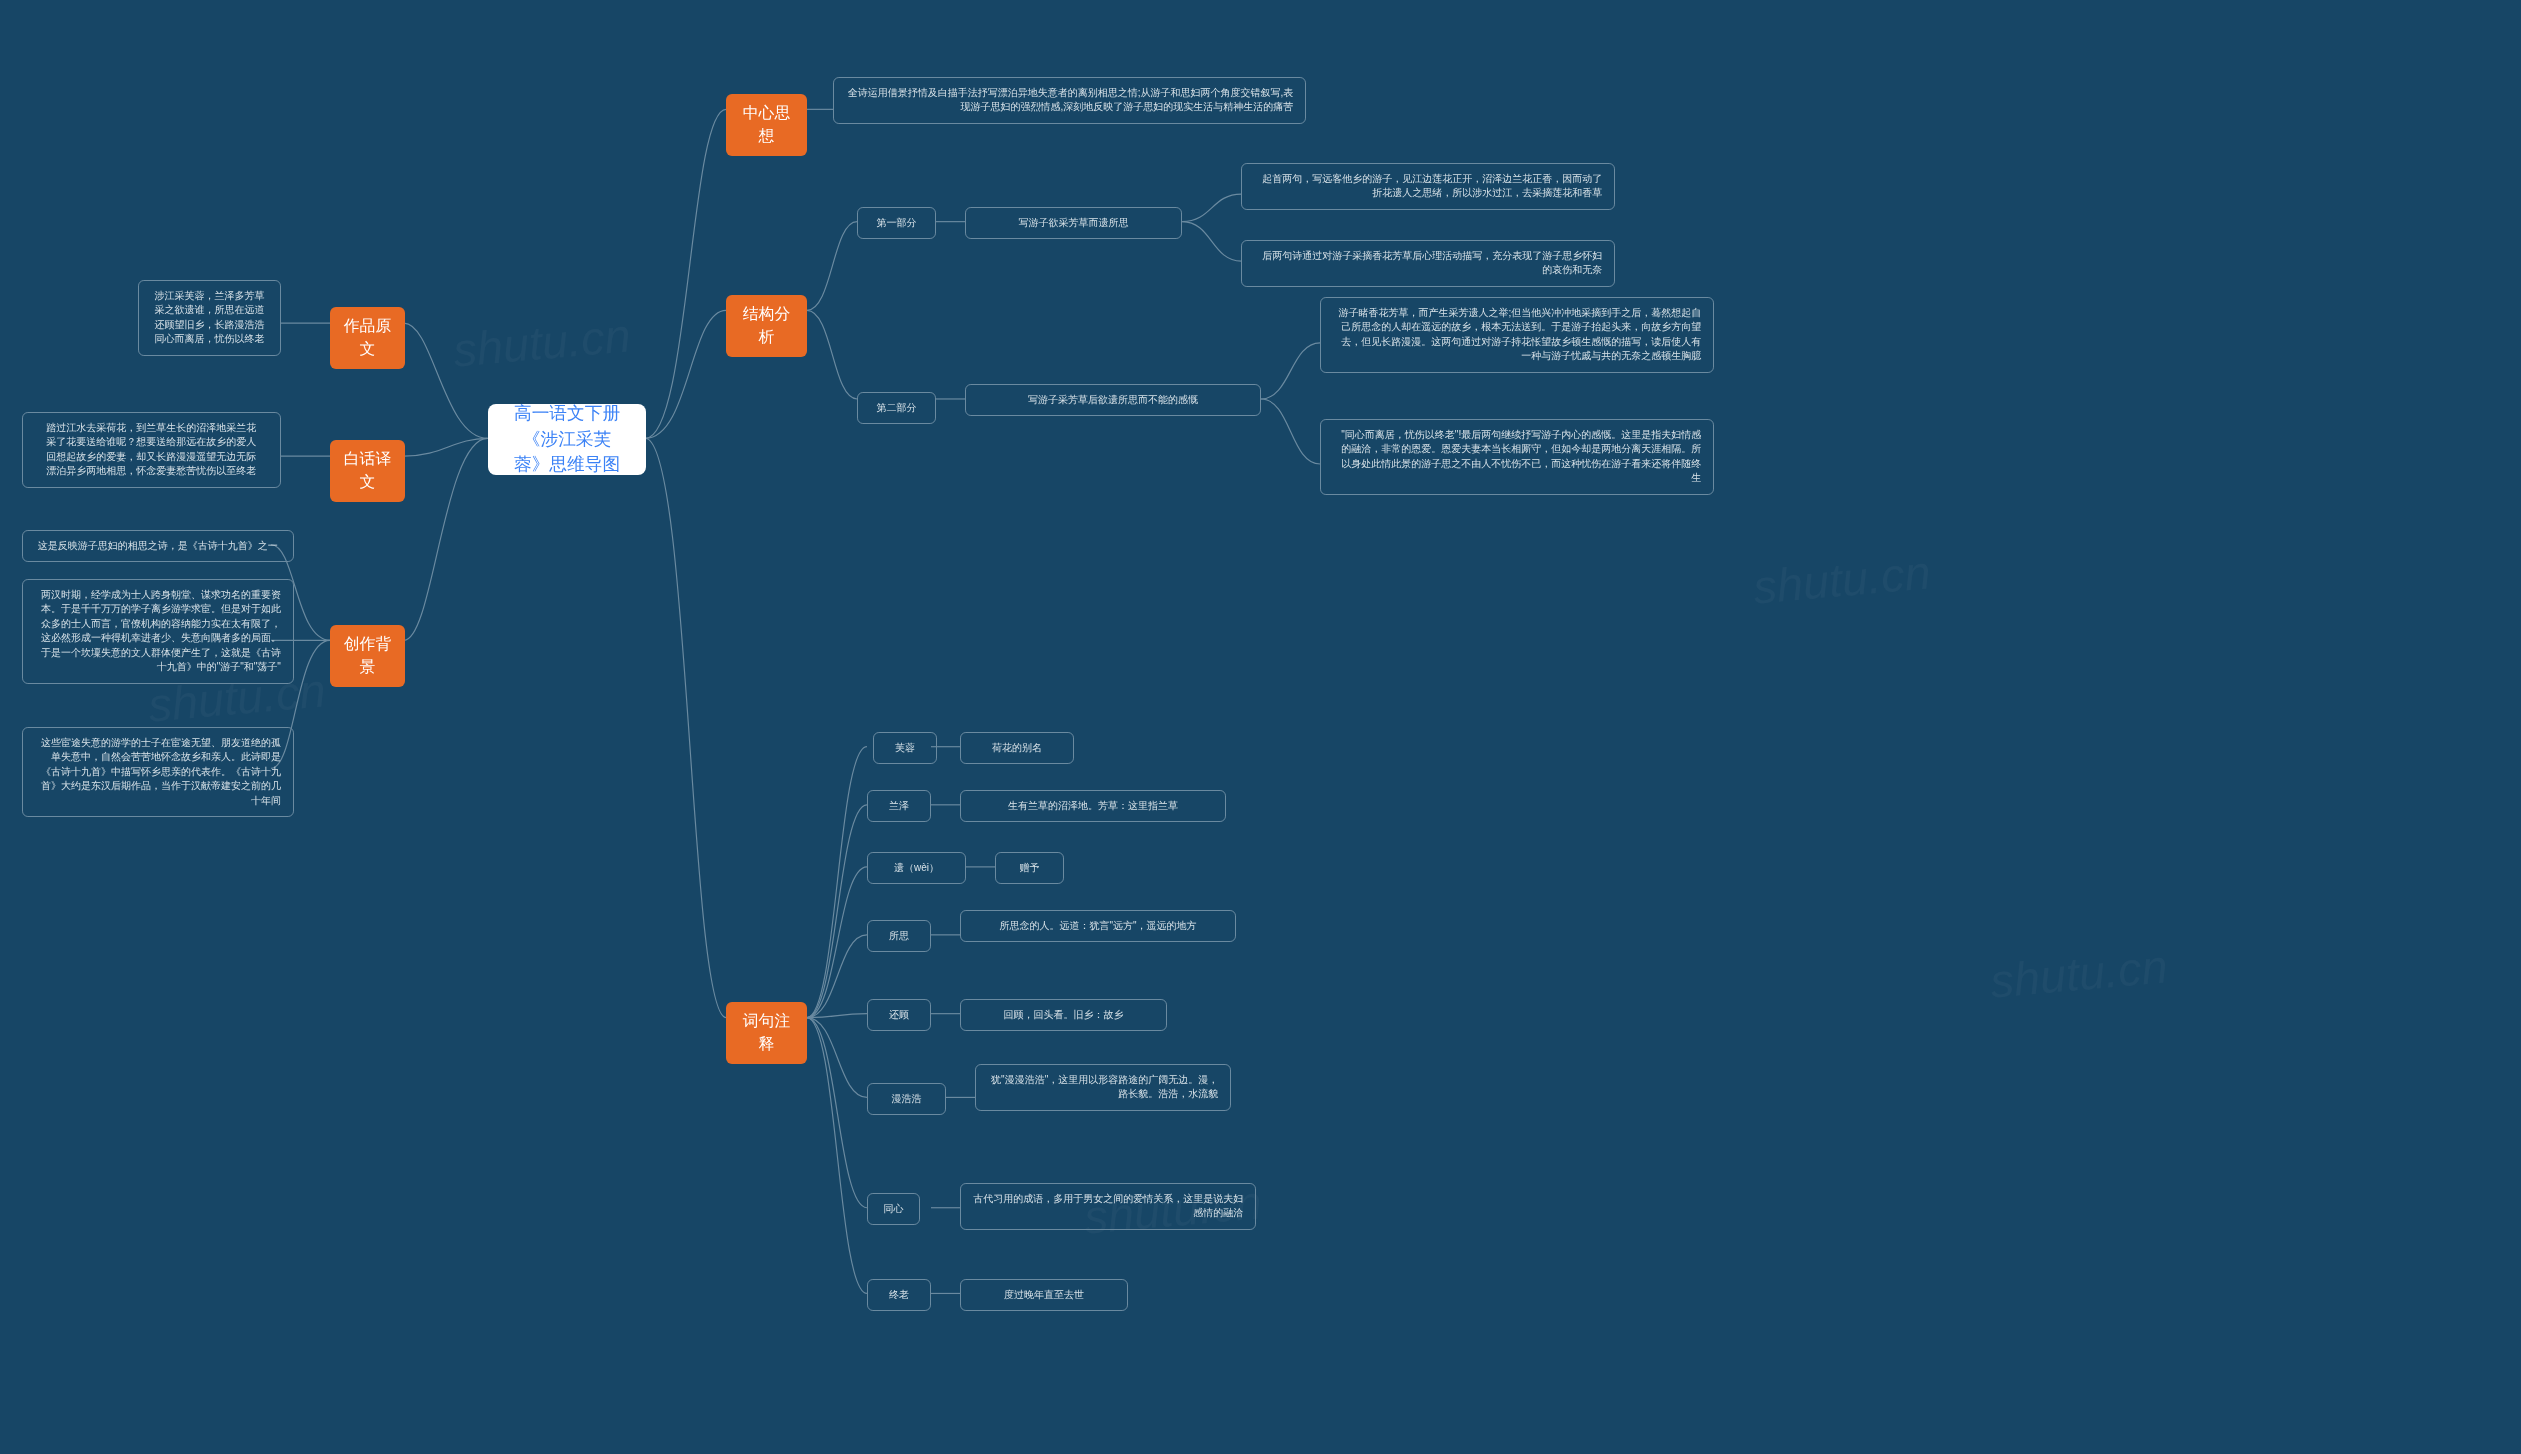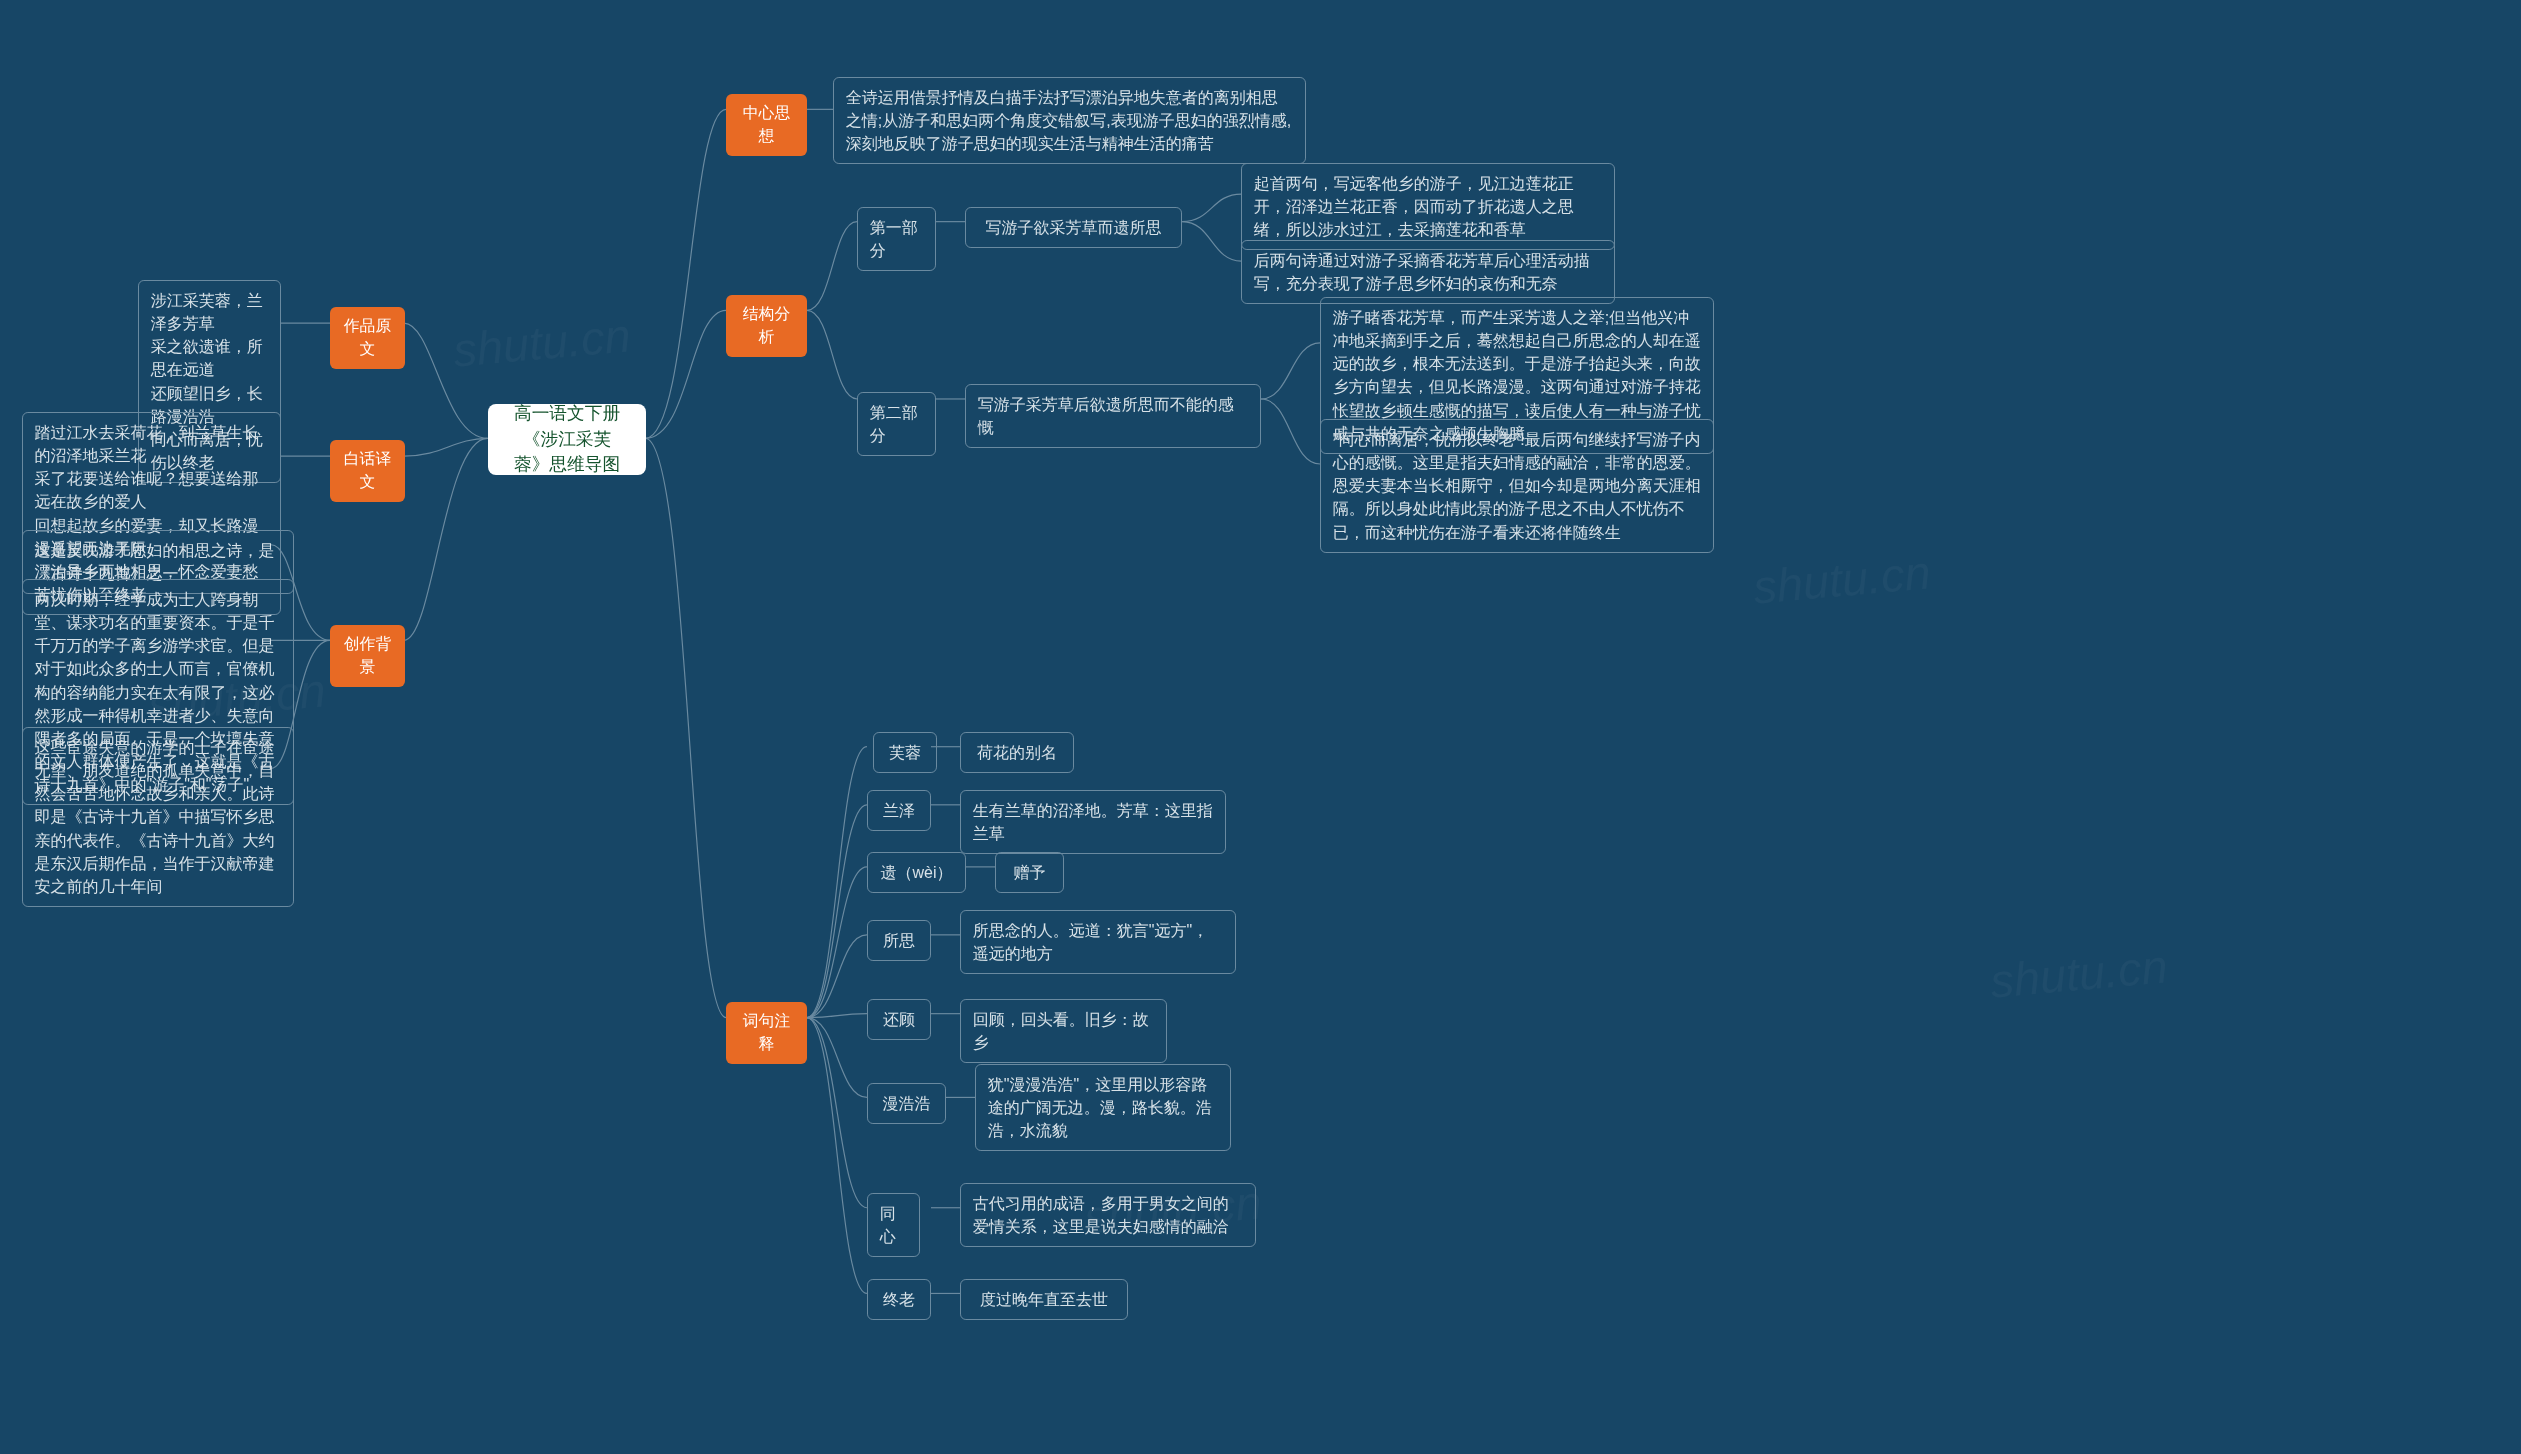--- a/index.html
+++ b/index.html
@@ -24,44 +24,45 @@
     padding: 7.9px 11.8px;
     font-size: 14.8px;
     line-height: 1.45;
     display: flex;
     align-items: center;
     justify-content: center;
     text-align: left;
   }
   .root {
     background: #fff;
-    color: #14532d;
+    color: #3b82f6;
     font-size: 17.7px;
     font-weight: 500;
     text-align: center;
     justify-content: center;
     padding: 13.8px 17.7px;
     border-radius: 7.9px;
   }
   .branch {
     background: #e86a24;
     color: #fff;
     font-size: 15.8px;
     padding: 7.9px 13.8px;
     border-radius: 5.9px;
     justify-content: center;
     text-align: center;
   }
   .leaf, .sub {
     border: 1px solid #6a8aa0;
     color: #d8e2e8;
-    font-size: 16px;
+    font-size: 10px;
     padding: 7.9px 11.8px;
     border-radius: 5.9px;
     background: transparent;
+    text-align: right;
   }
   .sub { justify-content: center; }
   svg.links {
     position: absolute;
     left: 0; top: 0;
     width: 2522px; height: 1455px;
     pointer-events: none;
   }
   .wm {
     position: absolute;

